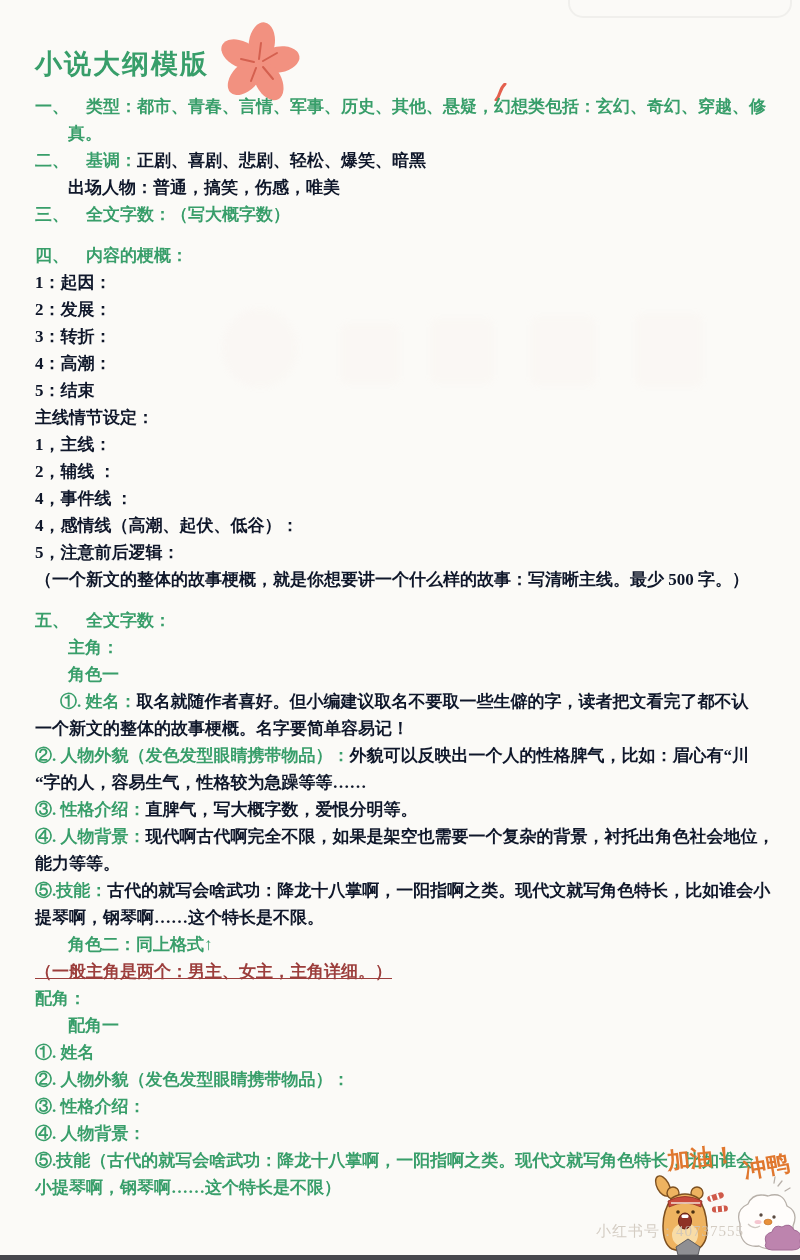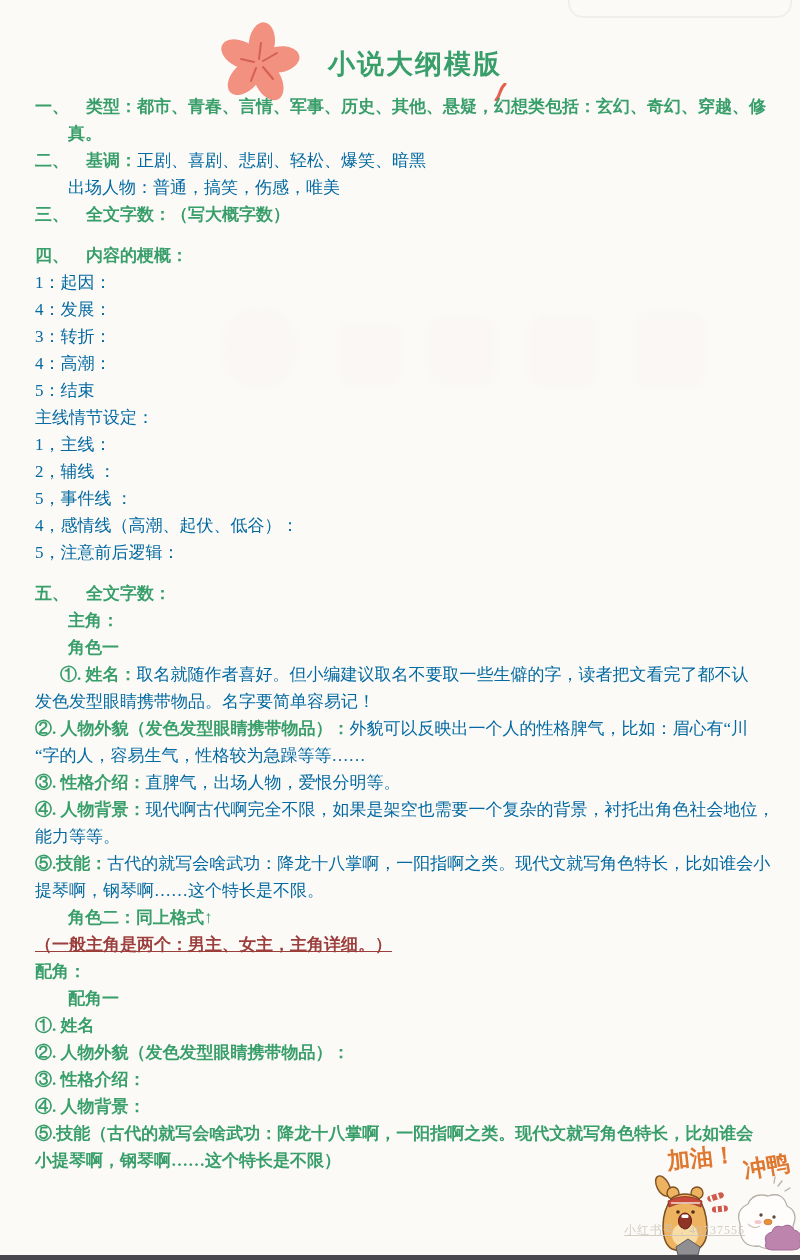--- a/index.html
+++ b/index.html
@@ -11,43 +11,43 @@
     overflow:hidden;
   }
   
   .edge-artifact{
     position:absolute;top:-16px;right:8px;width:220px;height:30px;
     border:2px solid #f0efec;border-radius:15px;
   }
   .flower{position:absolute;left:212px;top:22px;width:94px;height:82px;}
   .title{
     position:absolute;left:35px;top:46px;width:760px;margin:0;
-    text-align:center;font-size:27px;font-weight:700;letter-spacing:2px;
+    text-align:left;font-size:27px;font-weight:700;letter-spacing:2px;
     color:var(--green);
   }
   .pen-mark{position:absolute;left:492px;top:83px;width:20px;height:18px;}
   .watermark-center{
     position:absolute;left:220px;top:298px;width:510px;height:110px;
     opacity:0.55;filter:blur(3px);pointer-events:none;
   }
   .doc{
     position:absolute;left:35px;top:93px;width:765px;
     font-size:17px;color:#333;
   }
   .line{white-space:nowrap;line-height:27px;height:27px;}
   .indent-0{padding-left:0;}
   .indent-1{padding-left:33px;}
   .indent-n{padding-left:25px;}
   .gap{margin-top:14px;}
   .run-g{color:var(--green);font-weight:700;}
-  .run-k{color:#0369a1;font-weight:400;}
+  .run-k{color:#0f172a;font-weight:700;}
   .run-r{color:var(--red);font-weight:700;text-decoration:underline;}
   .xhs-watermark{
-    position:absolute;left:624px;top:1222px;z-index:6;
-    font-size:12px;letter-spacing:1px;color:rgba(205,196,186,0.85);text-decoration:underline;
+    position:absolute;left:596px;top:1222px;z-index:6;
+    font-size:15px;letter-spacing:1px;color:rgba(205,196,186,0.85);
   }
   .sticker{position:absolute;left:628px;top:1142px;width:172px;height:114px;z-index:5;}
   .sticker-text{font-family:"Liberation Serif","DejaVu Serif",serif;font-weight:bold;}
   .bottom-bar{position:absolute;left:0;right:0;bottom:0;height:5px;background:#47474d;z-index:7;}
 </style>
 </head>
 <body>
 
 <div class="page" style="--green: #389e6a; --red: #9c3e3c; background: rgb(251, 250, 247);">
 
@@ -90,38 +90,39 @@
   </svg>
 
   <div class="doc" id="doc">
       <div class="line indent-0"><span class="run-g">一、　类型：都市、青春、言情、军事、历史、其他、悬疑，幻想类包括：玄幻、奇幻、穿越、修</span></div>
       <div class="line indent-1"><span class="run-g">真。</span></div>
       <div class="line indent-0"><span class="run-g">二、　基调：</span><span class="run-k">正剧、喜剧、悲剧、轻松、爆笑、暗黑</span></div>
       <div class="line indent-1"><span class="run-k">出场人物：普通，搞笑，伤感，唯美</span></div>
       <div class="line indent-0"><span class="run-g">三、　全文字数：（写大概字数）</span></div>
       <div class="line indent-0 gap"><span class="run-g">四、　内容的梗概：</span></div>
       <div class="line indent-0"><span class="run-k">1：起因：</span></div>
-      <div class="line indent-0"><span class="run-k">4：发展：</span></div>
+      <div class="line indent-0"><span class="run-k">2：发展：</span></div>
       <div class="line indent-0"><span class="run-k">3：转折：</span></div>
       <div class="line indent-0"><span class="run-k">4：高潮：</span></div>
       <div class="line indent-0"><span class="run-k">5：结束</span></div>
       <div class="line indent-0"><span class="run-k">主线情节设定：</span></div>
       <div class="line indent-0"><span class="run-k">1，主线：</span></div>
       <div class="line indent-0"><span class="run-k">2，辅线 ：</span></div>
-      <div class="line indent-0"><span class="run-k">5，事件线 ：</span></div>
+      <div class="line indent-0"><span class="run-k">4，事件线 ：</span></div>
       <div class="line indent-0"><span class="run-k">4，感情线（高潮、起伏、低谷）：</span></div>
       <div class="line indent-0"><span class="run-k">5，注意前后逻辑：</span></div>
+      <div class="line indent-0"><span class="run-k">（一个新文的整体的故事梗概，就是你想要讲一个什么样的故事：写清晰主线。最少 500 字。）</span></div>
       <div class="line indent-0 gap"><span class="run-g">五、　全文字数：</span></div>
       <div class="line indent-1"><span class="run-g">主角：</span></div>
       <div class="line indent-1"><span class="run-g">角色一</span></div>
       <div class="line indent-n"><span class="run-g">①. 姓名：</span><span class="run-k">取名就随作者喜好。但小编建议取名不要取一些生僻的字，读者把文看完了都不认</span></div>
-      <div class="line indent-0"><span class="run-k">发色发型眼睛携带物品。名字要简单容易记！</span></div>
+      <div class="line indent-0"><span class="run-k">一个新文的整体的故事梗概。名字要简单容易记！</span></div>
       <div class="line indent-0"><span class="run-g">②. 人物外貌（发色发型眼睛携带物品）：</span><span class="run-k">外貌可以反映出一个人的性格脾气，比如：眉心有“川</span></div>
       <div class="line indent-0"><span class="run-k">“字的人，容易生气，性格较为急躁等等……</span></div>
-      <div class="line indent-0"><span class="run-g">③. 性格介绍：</span><span class="run-k">直脾气，出场人物，爱恨分明等。</span></div>
+      <div class="line indent-0"><span class="run-g">③. 性格介绍：</span><span class="run-k">直脾气，写大概字数，爱恨分明等。</span></div>
       <div class="line indent-0"><span class="run-g">④. 人物背景：</span><span class="run-k">现代啊古代啊完全不限，如果是架空也需要一个复杂的背景，衬托出角色社会地位，</span></div>
       <div class="line indent-0"><span class="run-k">能力等等。</span></div>
       <div class="line indent-0"><span class="run-g">⑤.技能：</span><span class="run-k">古代的就写会啥武功：降龙十八掌啊，一阳指啊之类。现代文就写角色特长，比如谁会小</span></div>
       <div class="line indent-0"><span class="run-k">提琴啊，钢琴啊……这个特长是不限。</span></div>
       <div class="line indent-1"><span class="run-g">角色二：同上格式↑</span></div>
       <div class="line indent-0"><span class="run-r">（一般主角是两个：男主、女主，主角详细。）</span></div>
       <div class="line indent-0"><span class="run-g">配角：</span></div>
       <div class="line indent-1"><span class="run-g">配角一</span></div>
       <div class="line indent-0"><span class="run-g">①. 姓名</span></div>
       <div class="line indent-0"><span class="run-g">②. 人物外貌（发色发型眼睛携带物品）：</span></div>

